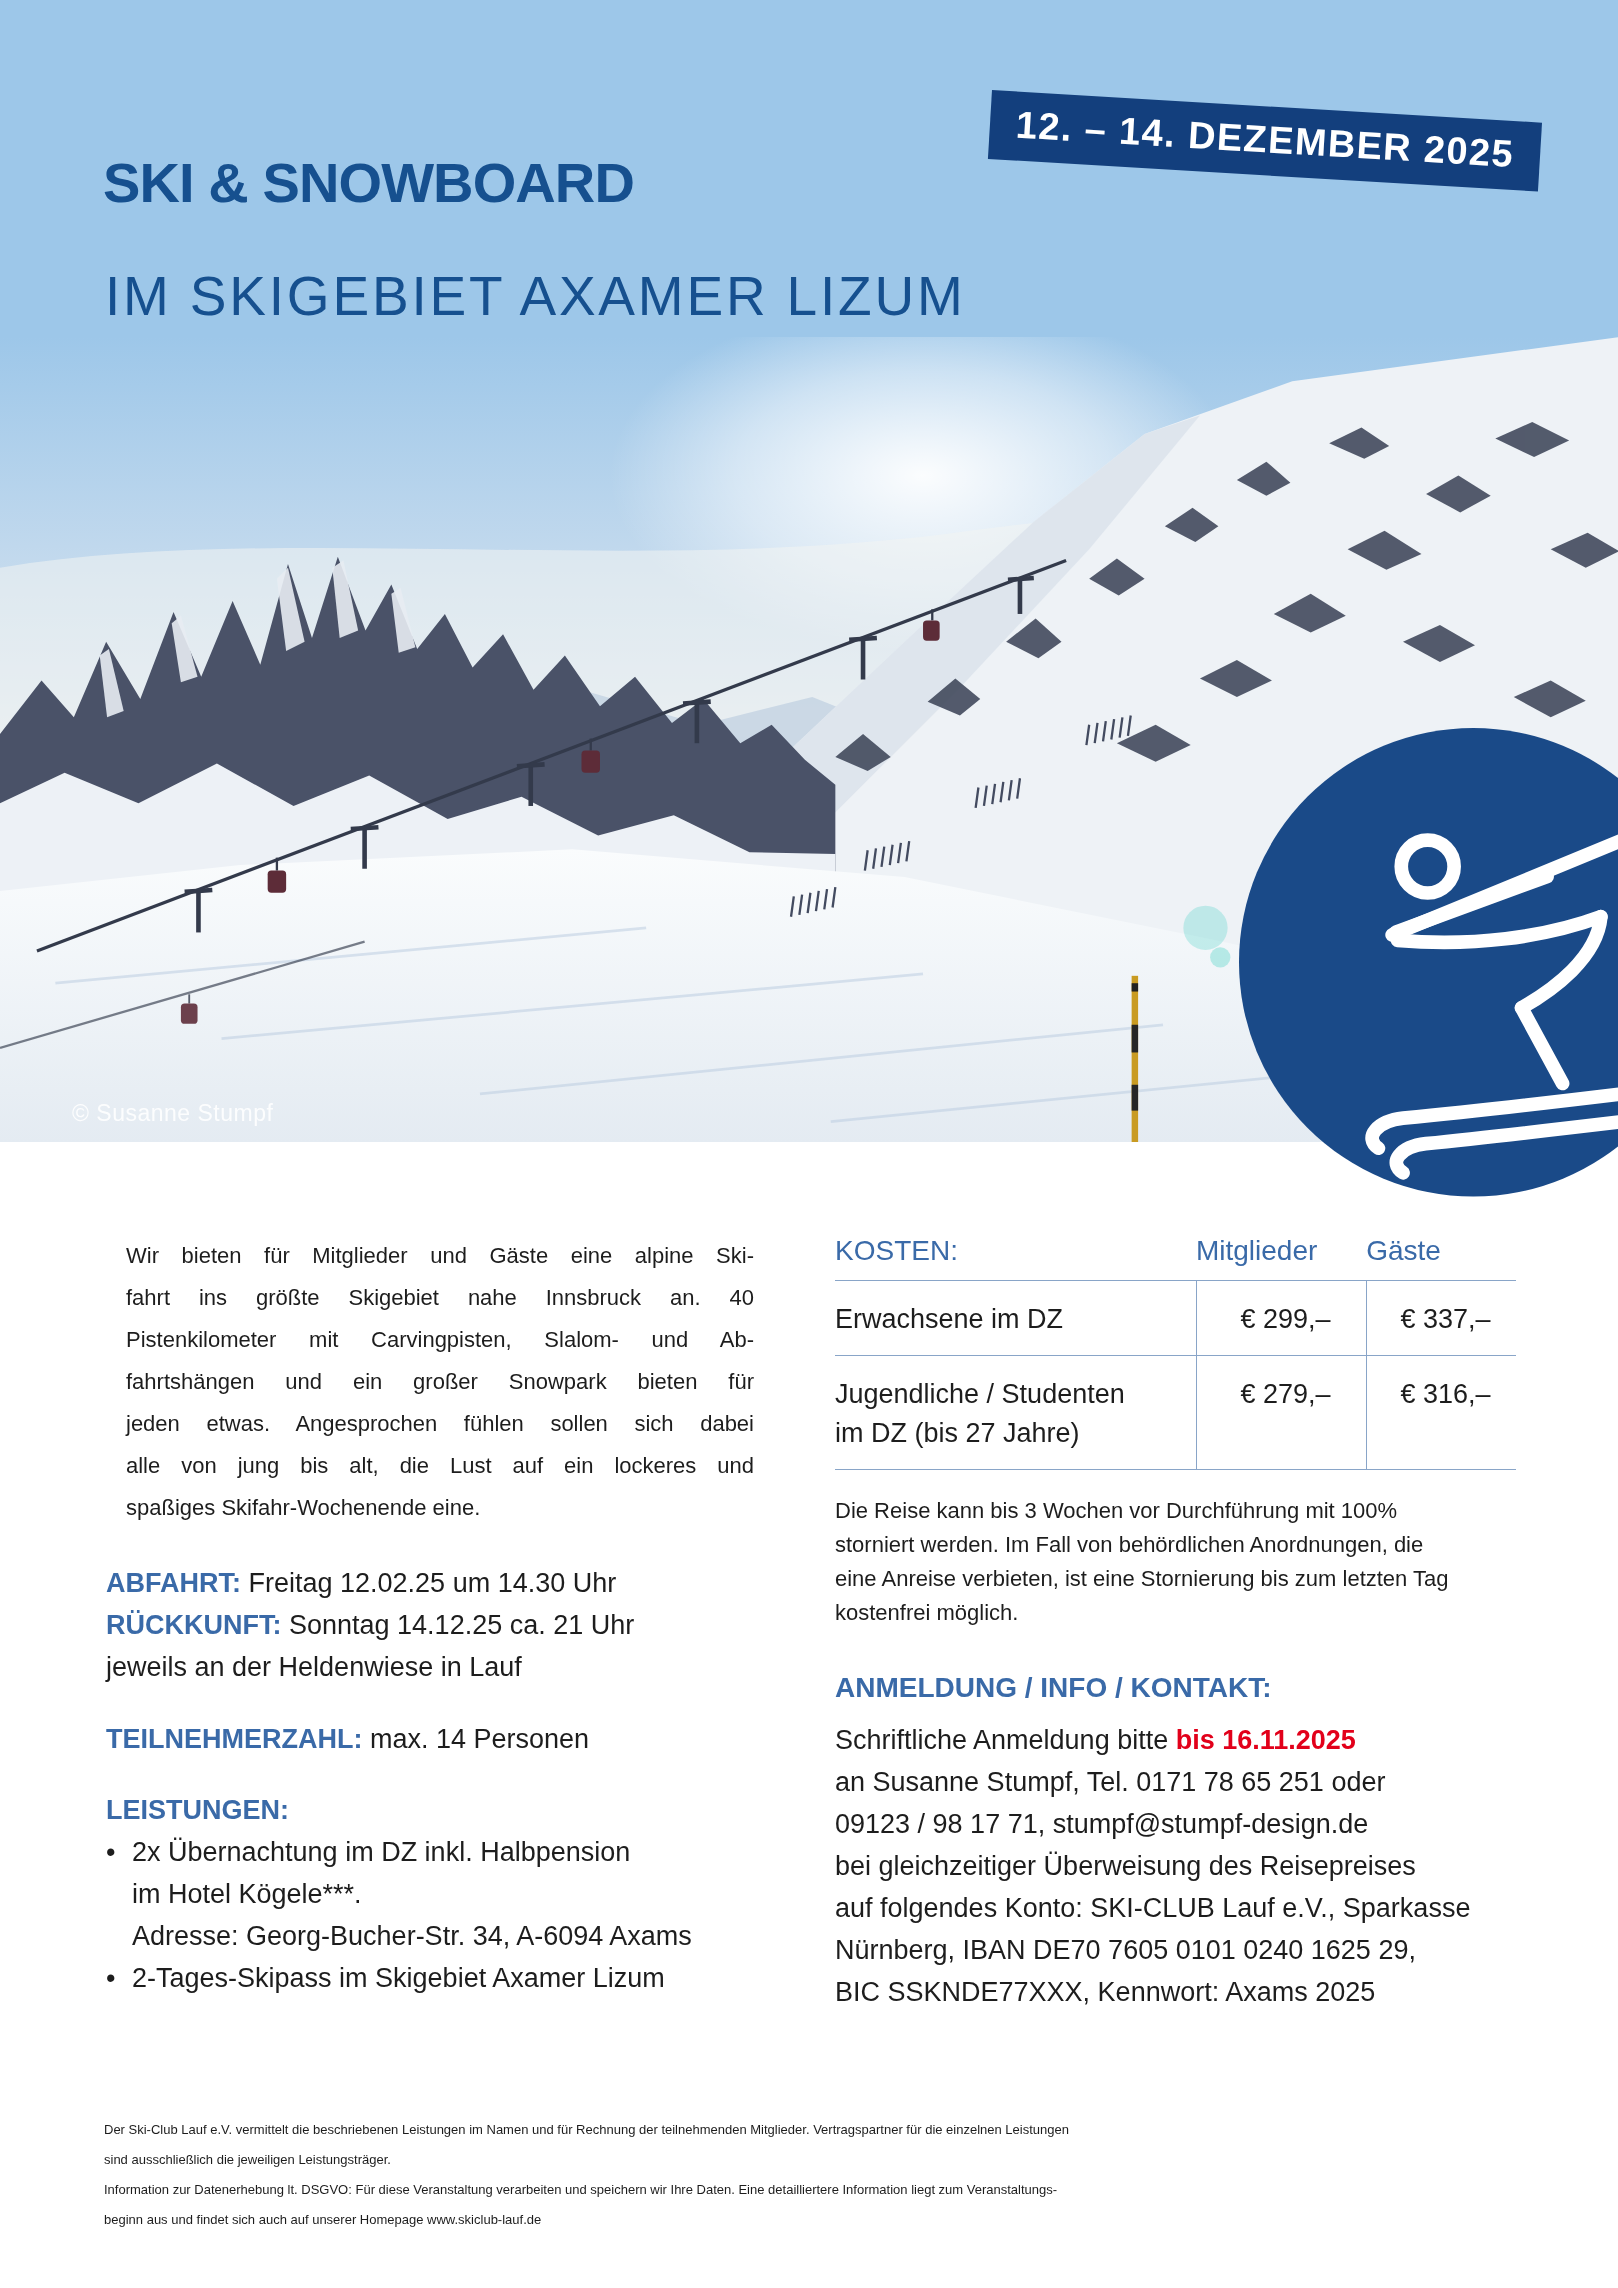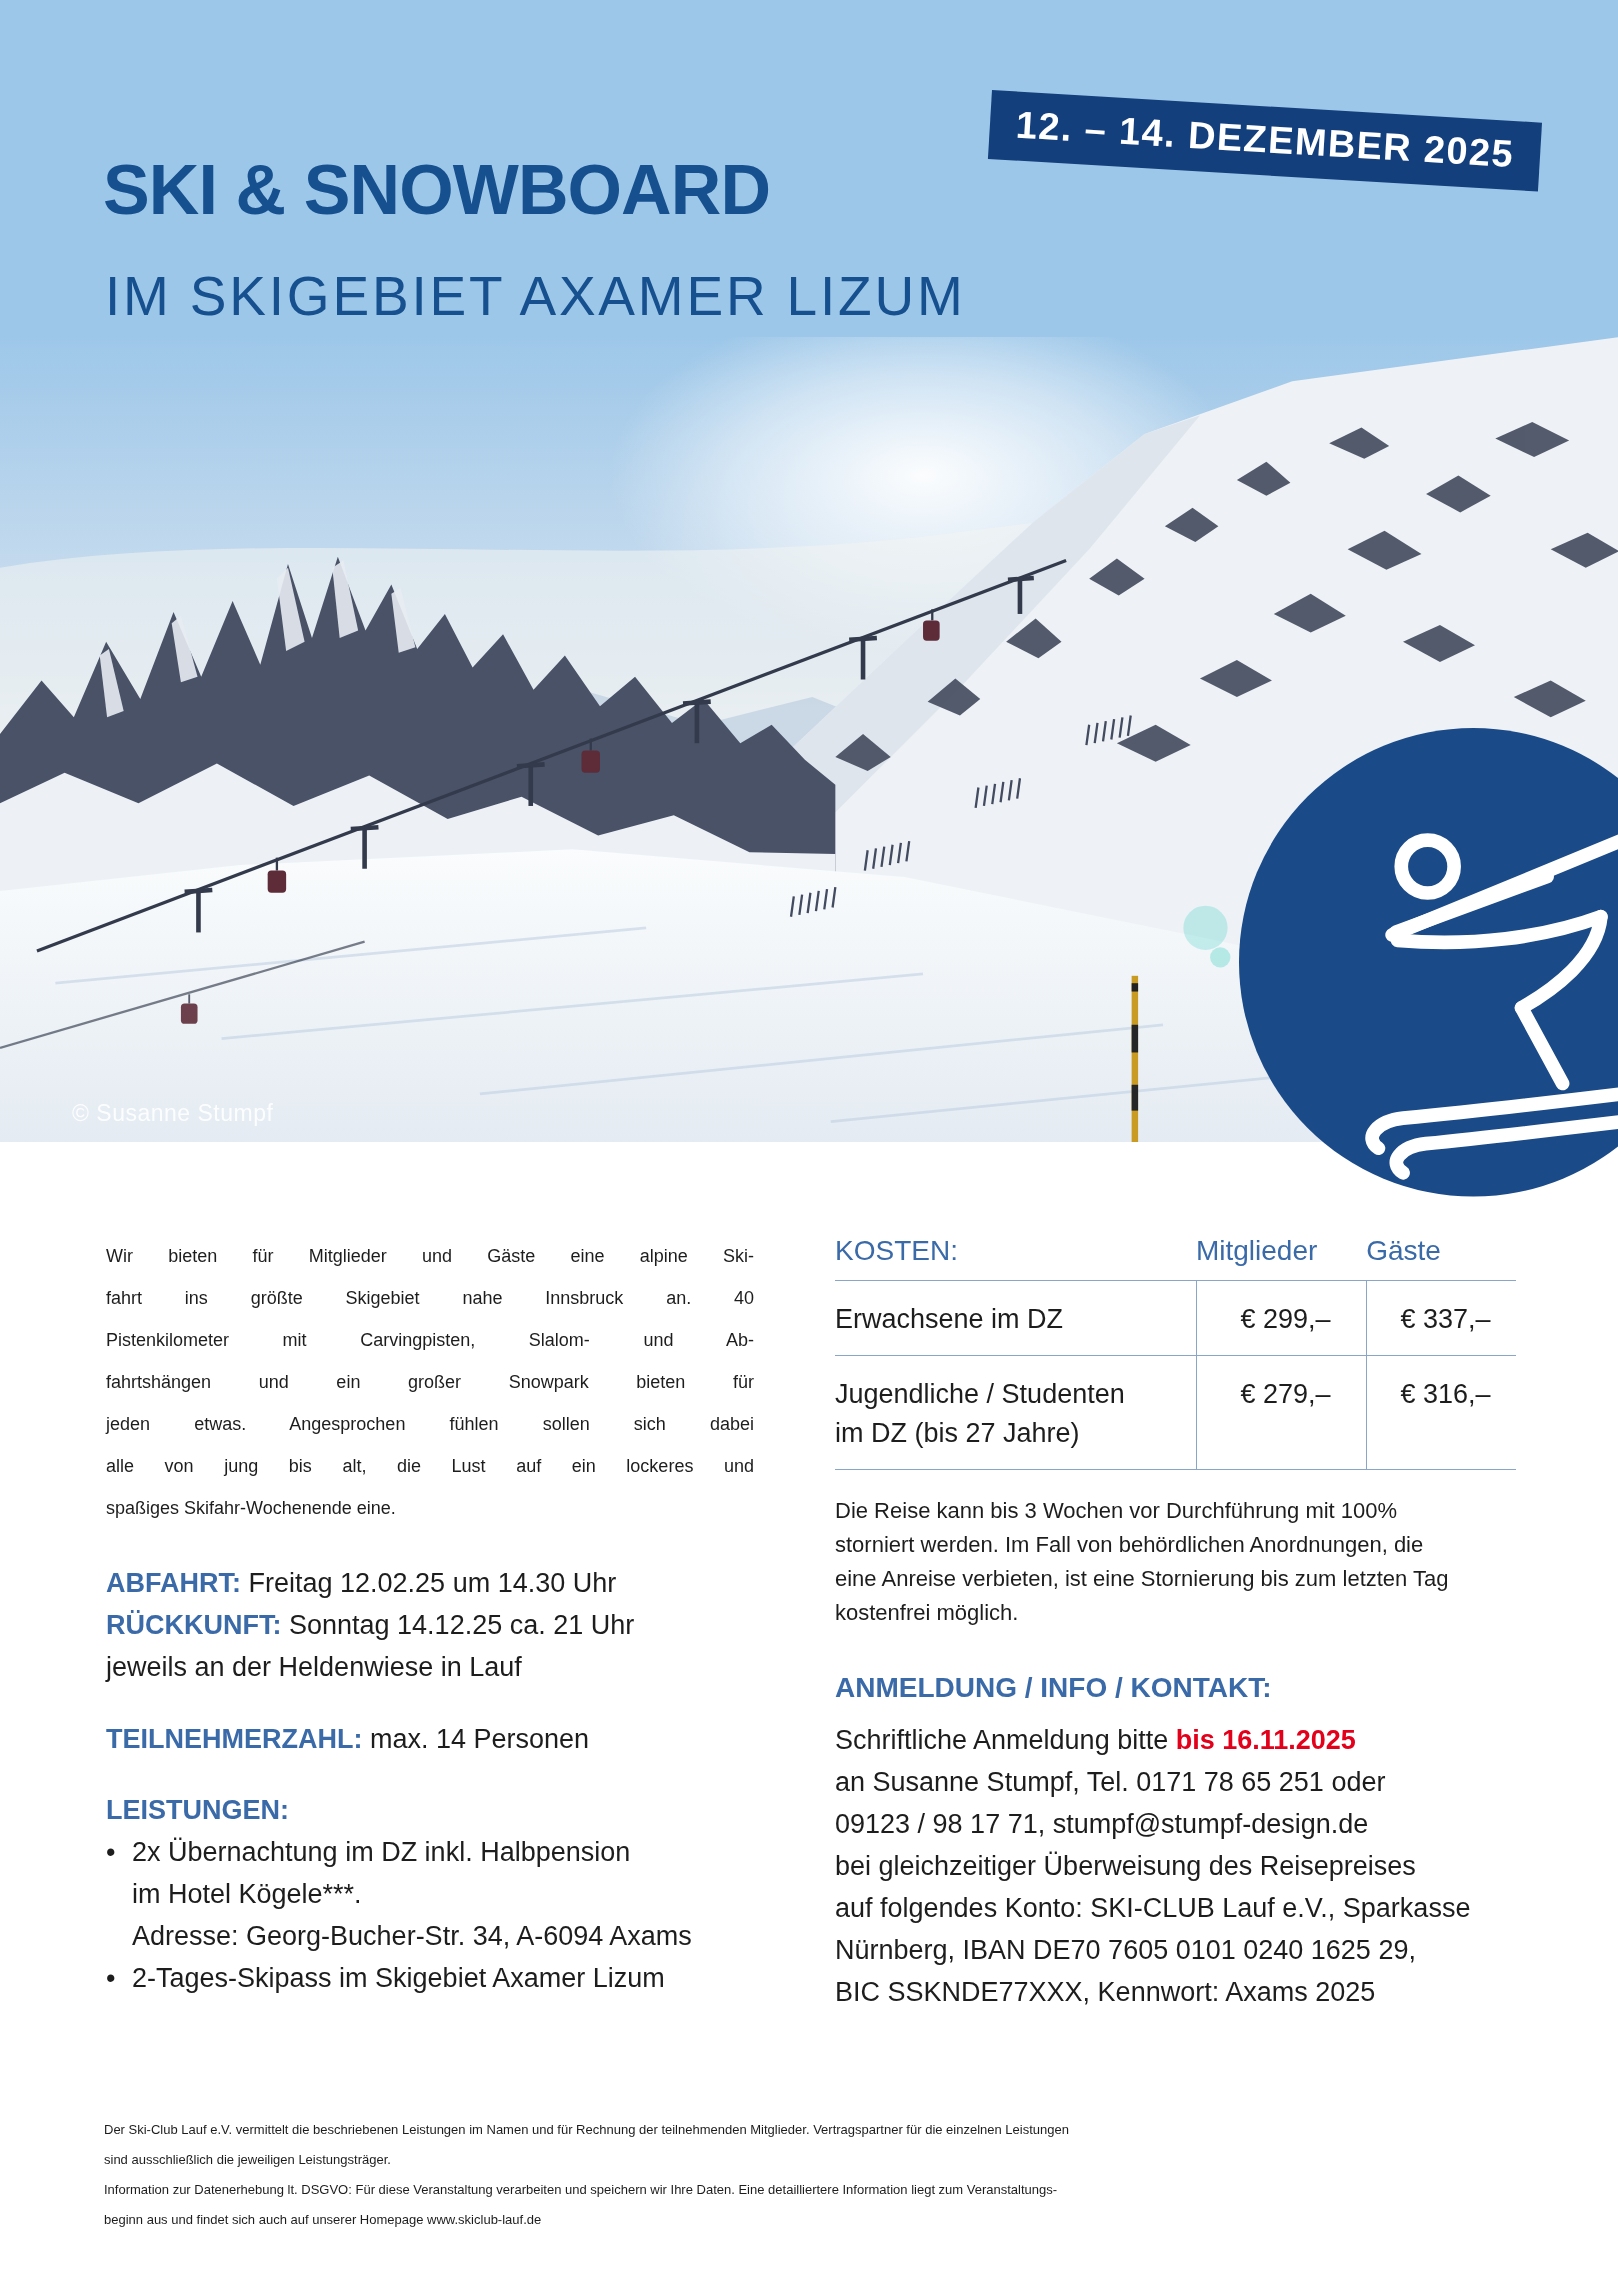--- a/index.html
+++ b/index.html
@@ -5,38 +5,38 @@
   * { margin:0; padding:0; box-sizing:border-box; }
   html,body { background:#888; }
   .page {
     position:relative; width:1619px; height:2289px; margin:0 auto;
     background:#ffffff; overflow:hidden;
     font-family:"Liberation Sans","DejaVu Sans",sans-serif;
     color:#1d1d1d;
   }
   
   .header { position:absolute; top:0; left:0; width:1619px; height:337px; background:#9dc7e9; }
-  .title { position:absolute; left:103px; top:155px; font-size:70px; font-weight:700; color:#16508f; letter-spacing:-0.9px; line-height:1; white-space:nowrap; }
+  .title { position:absolute; left:103px; top:155px; font-size:56px; font-weight:700; color:#16508f; letter-spacing:-0.9px; line-height:1; white-space:nowrap; }
   .subtitle { position:absolute; left:105px; top:269px; font-size:55px; font-weight:400; color:#16508f; letter-spacing:2.8px; line-height:1; white-space:nowrap; }
   .banner {
     position:absolute; left:992px; top:90px; background:#133f7d; color:#fff;
     font-size:38px; font-weight:700; letter-spacing:1.4px; padding:12px 26px 14px;
     transform:rotate(3.4deg); transform-origin:left top; white-space:nowrap;
   }
   
   .photo { position:absolute; top:337px; left:0; width:1619px; height:805px; }
   .photo svg { display:block; width:100%; height:100%; }
   .credit { position:absolute; left:72px; top:1100px; font-size:23px; color:rgba(255,255,255,.88); letter-spacing:0.5px; }
   .logo { position:absolute; left:1239px; top:728px; width:474px; height:474px; }
   
   .main { position:absolute; top:1235px; left:106px; width:1410px; display:flex; }
   .col-left { width:648px; margin-right:81px; flex:none; }
   .col-right { flex:1; min-width:0; }
   .intro { margin-bottom:33px; }
-  .intro-line { font-size:18px; line-height:42px; color:#1d1d1d; }
+  .intro-line { font-size:22px; line-height:42px; color:#1d1d1d;margin-left:20px; }
   .jl { text-align:justify; text-align-last:justify; }
   .info-line { font-size:27px; line-height:42px; white-space:nowrap; }
   .lbl { color:#3a6aa8; font-weight:700; }
   .sec-gap { height:29.5px; }
   .bullet { display:inline-block; width:26px; }
   .cont { padding-left:26px; }
   
   .k-head { display:grid; grid-template-columns:53% 25% 22%; font-size:28px; font-weight:400; color:#3a6aa8; padding-bottom:13px; }
   .k-head .c { text-align:left; }
   .k-row { display:grid; grid-template-columns:53% 25% 22%; border-top:1.8px solid #89a5c8; font-size:27px; }

